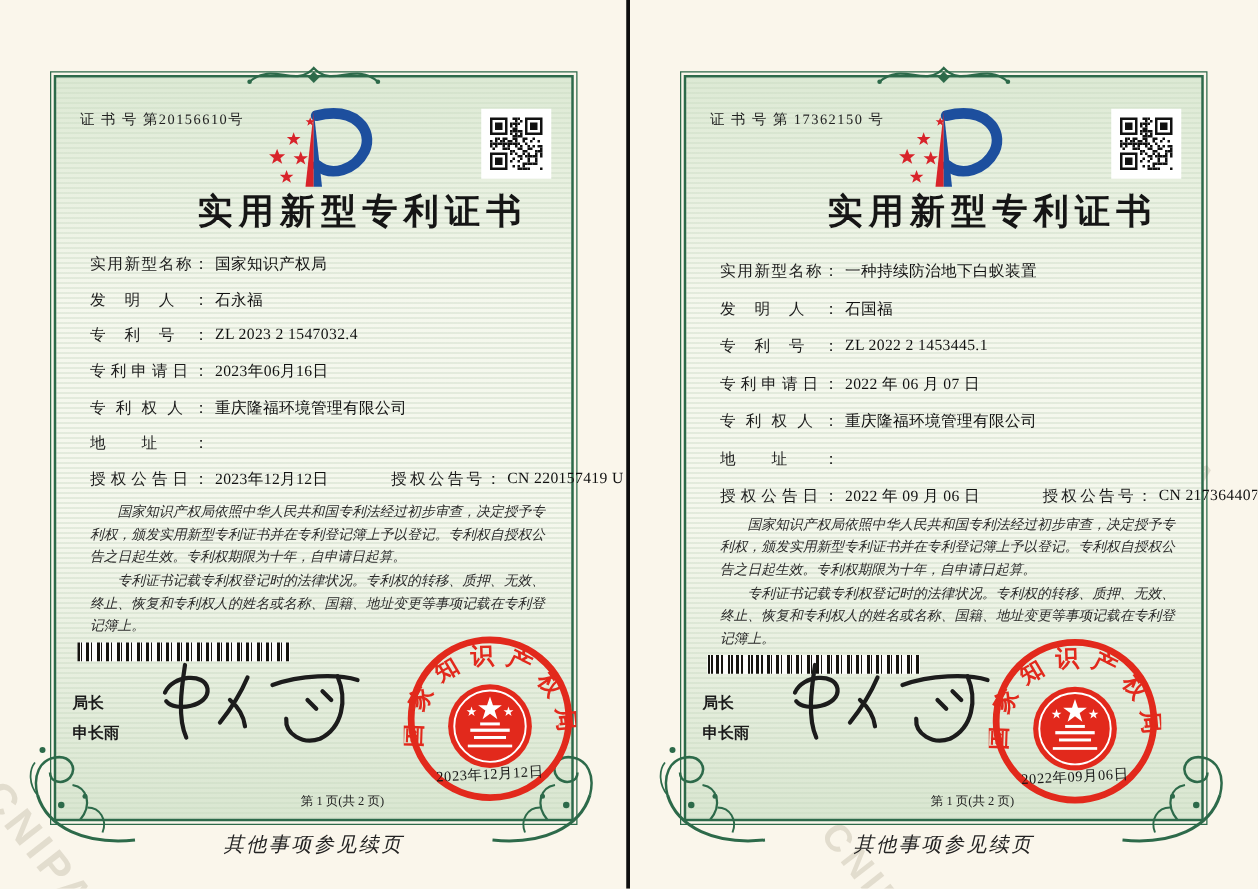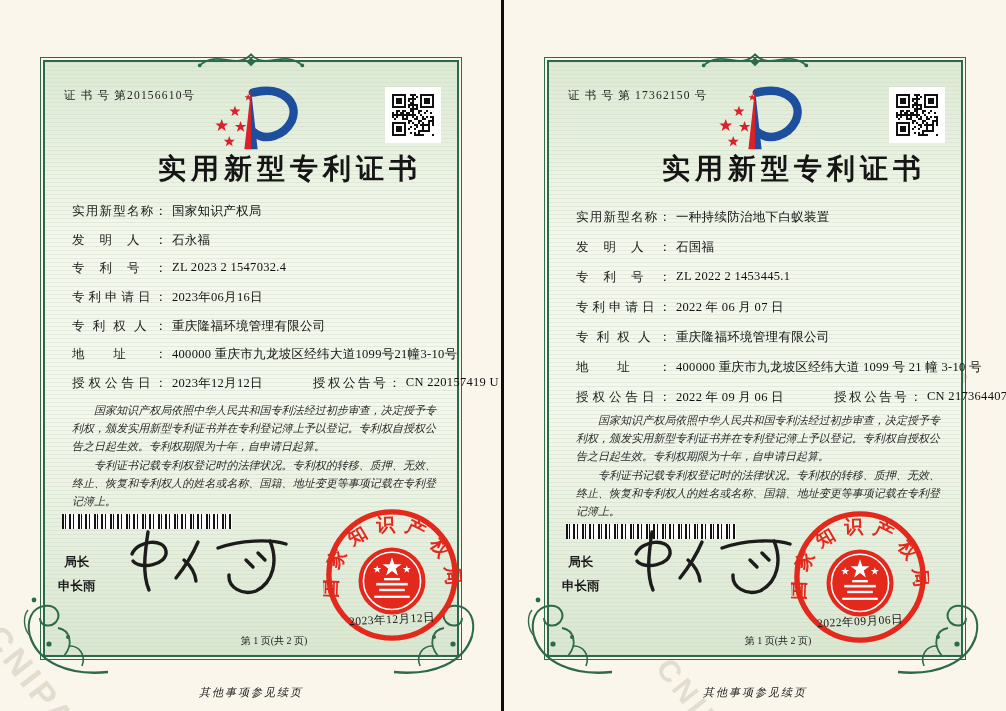--- a/index.html
+++ b/index.html
@@ -42,31 +42,31 @@
   .legal{position:absolute;left:72px;top:402px;width:364px;font-size:11px;line-height:1.62;
     font-style:italic;color:#2b2b2b;}
   .page--right .legal{top:412px;}
   .legal p{margin:0 0 2px 0;text-indent:2em;text-align:justify;}
 
   .barcode{position:absolute;left:62px;top:514px;width:170px;height:15px;background:#fff;
     background-image:repeating-linear-gradient(90deg,#15130f 0 2px,#fcfcfc 2px 3px,#15130f 3px 4px,#fcfcfc 4px 7px,#15130f 7px 9px,#fcfcfc 9px 11px,#15130f 11px 12px,#fcfcfc 12px 16px);}
   .page--right .barcode{top:524px;}
 
   .director{position:absolute;left:58px;top:550px;font-family:"Liberation Sans","DejaVu Sans",sans-serif;
-    font-weight:700;font-size:12.5px;color:#1a1a1a;line-height:24px;text-align:center;}
+    font-weight:700;font-size:12.5px;color:#1a1a1a;line-height:24px;}
   .signature{position:absolute;left:118px;top:520px;width:195px;height:88px;}
 
   .seal{position:absolute;left:323px;top:506px;width:138px;height:138px;}
   .page--right .seal{left:287px;top:508px;}
   .seal svg{position:absolute;inset:0;width:100%;height:100%;}
   .seal-date{position:absolute;left:0;right:0;bottom:17px;text-align:center;font-size:11.5px;
     color:#141414;letter-spacing:0.5px;transform:rotate(-3deg);}
 
   .page-note{position:absolute;left:40px;width:468px;top:634px;text-align:center;font-size:10px;color:#222;}
-  .footer-note{position:absolute;left:40px;width:422px;top:685px;text-align:center;font-size:11px;
+  .footer-note{position:absolute;left:40px;width:422px;top:666px;text-align:center;font-size:16px;
     font-style:italic;letter-spacing:2px;color:#222;}
 
   .ornament-top{position:absolute;left:196px;top:46px;width:110px;height:26px;}
   .flourish{position:absolute;width:92px;height:92px;}
   .flourish--bl{left:18px;top:584px;}
   .flourish--br{left:392px;top:584px;transform:scaleX(-1);}
 
   .wm{position:absolute;font-family:"Liberation Sans","DejaVu Sans",sans-serif;font-weight:700;
     font-size:30px;letter-spacing:4px;color:rgba(172,162,138,0.30);transform:rotate(52deg);
     transform-origin:left top;pointer-events:none;}
@@ -276,21 +276,20 @@
     <div class="frow">
       <span class="flabel">专利申请日：</span>
       <span class="fvalue">2023年06月16日</span>
     </div>
     <div class="frow">
       <span class="flabel">专利权人：</span>
       <span class="fvalue">重庆隆福环境管理有限公司</span>
     </div>
     <div class="frow">
       <span class="flabel">地址：</span>
-      <span class="fvalue">400000 重庆市九龙坡区经纬大道1099号21幢3-10号</span>
     </div>
     <div class="frow">
       <span class="flabel">授权公告日：</span>
       <span class="fvalue">2023年12月12日</span>
       <span class="fpair2">
         <span class="flabel flabel--sm">授权公告号：</span>
         <span class="fvalue">CN 220157419 U</span>
       </span>
     </div>
   </div>
@@ -553,21 +552,20 @@
     <div class="frow">
       <span class="flabel">专利申请日：</span>
       <span class="fvalue">2022 年 06 月 07 日</span>
     </div>
     <div class="frow">
       <span class="flabel">专利权人：</span>
       <span class="fvalue">重庆隆福环境管理有限公司</span>
     </div>
     <div class="frow">
       <span class="flabel">地址：</span>
-      <span class="fvalue">400000 重庆市九龙坡区经纬大道 1099 号 21 幢 3-10 号</span>
     </div>
     <div class="frow">
       <span class="flabel">授权公告日：</span>
       <span class="fvalue">2022 年 09 月 06 日</span>
       <span class="fpair2">
         <span class="flabel flabel--sm">授权公告号：</span>
         <span class="fvalue">CN 217364407 U</span>
       </span>
     </div>
   </div>

